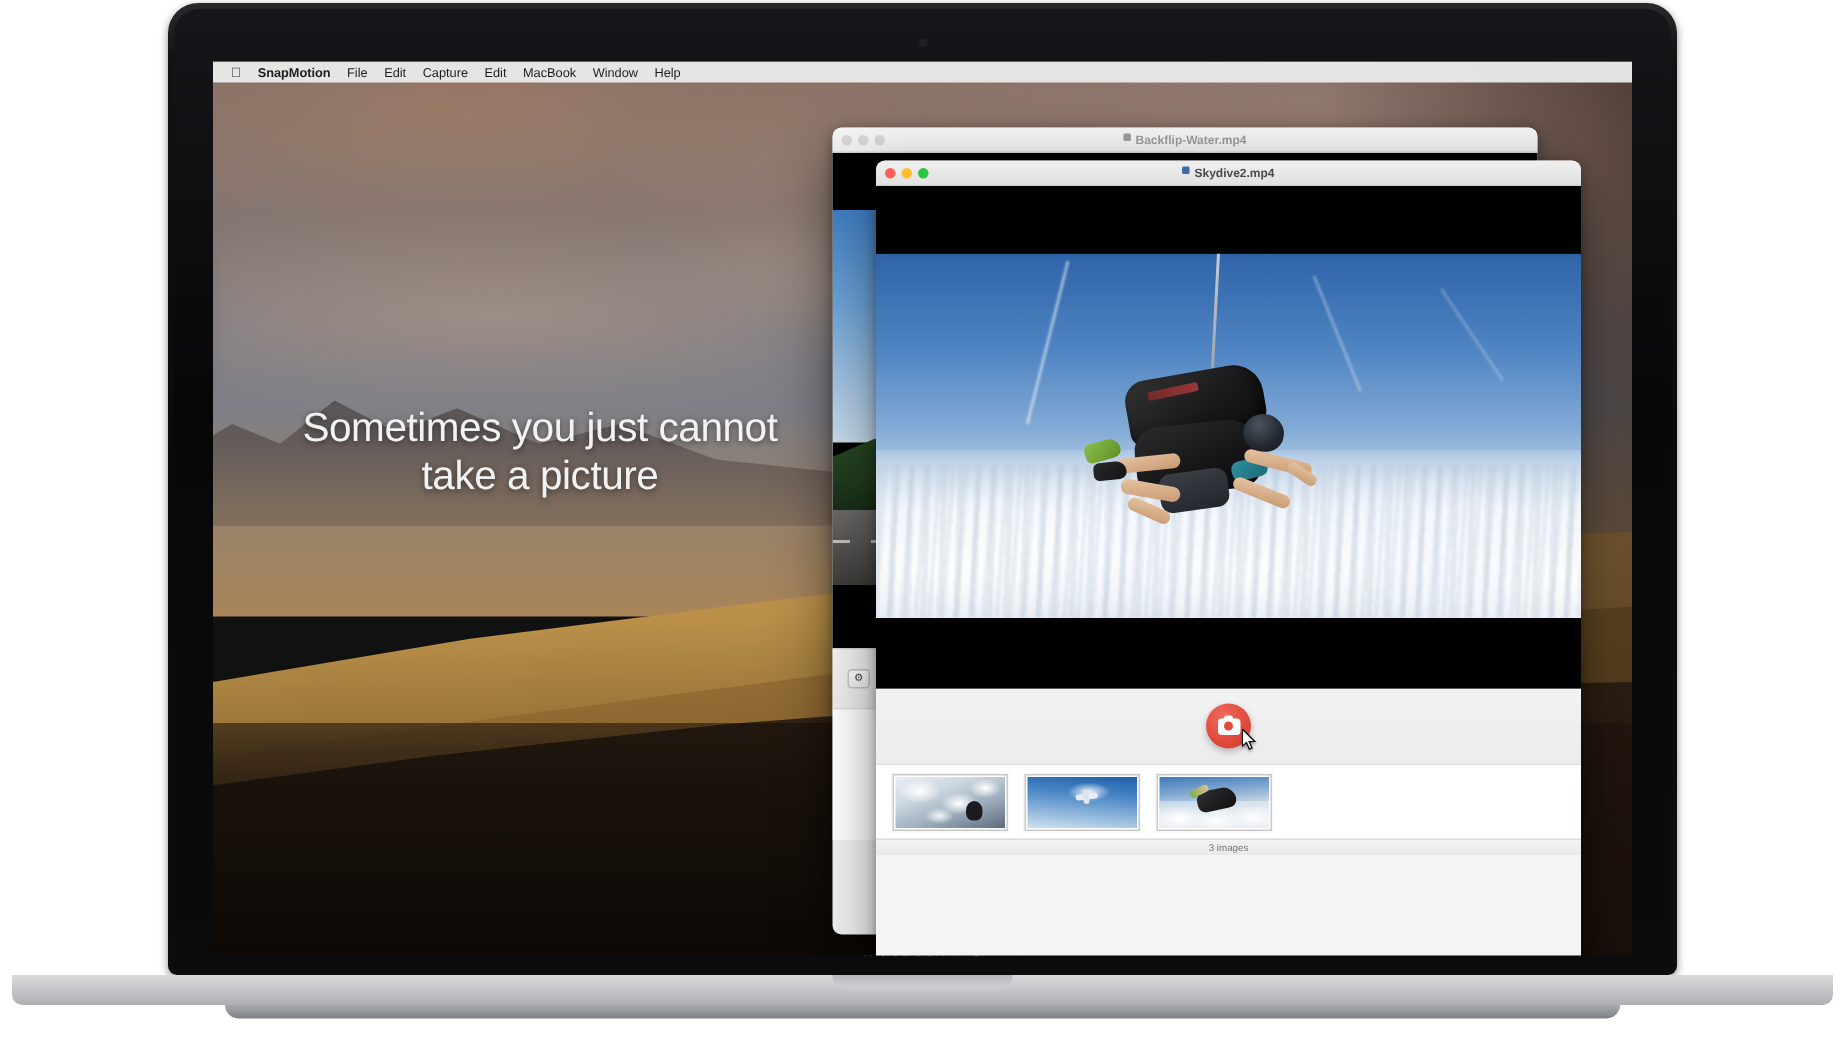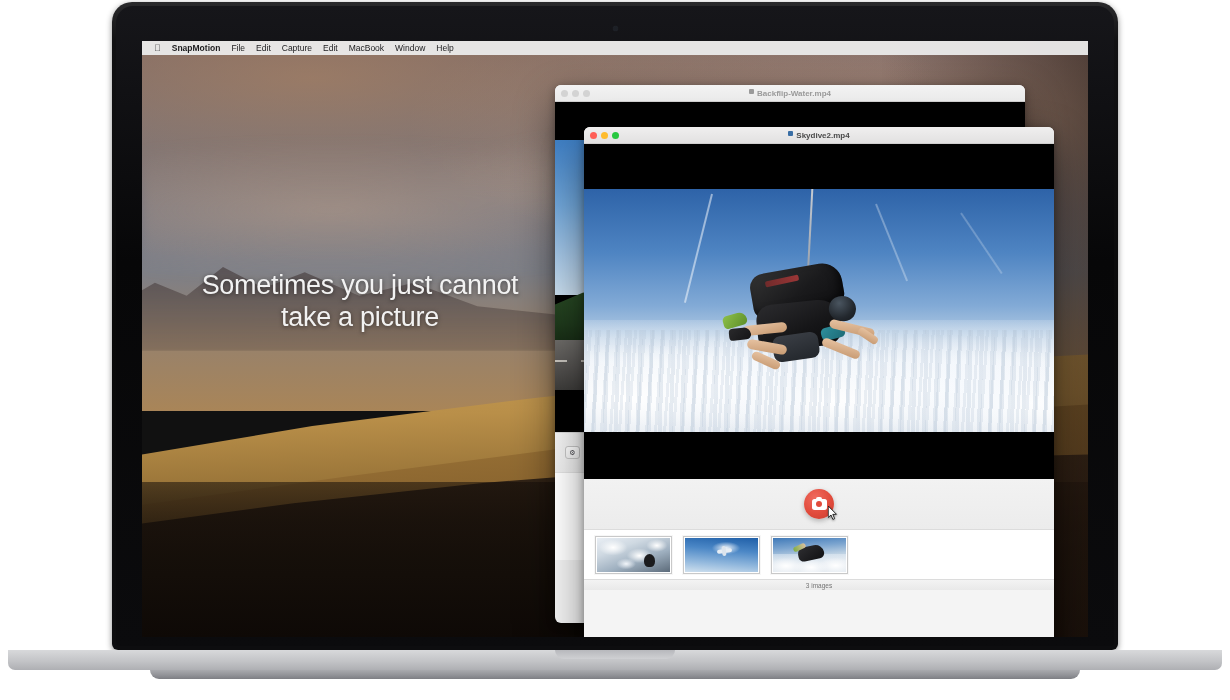--- a/index.html
+++ b/index.html
@@ -119,21 +119,21 @@
   .hero p{
     margin-top:13px; font-size:27px; line-height:1.2; font-weight:400; color:#f2f2f2;
     letter-spacing:-.3px;
   }
 
   
   .win{ position:absolute; border-radius:6px; overflow:hidden;
         box-shadow:0 16px 40px rgba(0,0,0,.45), 0 2px 8px rgba(0,0,0,.35); }
 
   .win-back{ left:413px; top:44px; width:470px; height:538px; background:#f2f2f2; z-index:5; }
-  .win-front{ left:442px; top:66px; width:470px; height:539px; background:#f4f4f4; z-index:7;margin-top:20px; }
+  .win-front{ left:442px; top:66px; width:470px; height:539px; background:#f4f4f4; z-index:7; }
 
   .titlebar{
     height:17px; display:flex; align-items:center; justify-content:center; position:relative;
     background:linear-gradient(180deg,#f0efef,#e2e1e1);
     border-bottom:1px solid #cfcece; font-size:8px; color:#4a4a4a;
   }
   .titlebar.inactive{ background:linear-gradient(180deg,#f3f3f3,#eaeaea); color:#9a9a9a; }
   .traffic{ position:absolute; left:6px; display:flex; gap:4px; }
   .dot{ width:7px; height:7px; border-radius:50%; }
   .dot.r{ background:#ff5f57; } .dot.y{ background:#febc2e; } .dot.g{ background:#28c840; }

